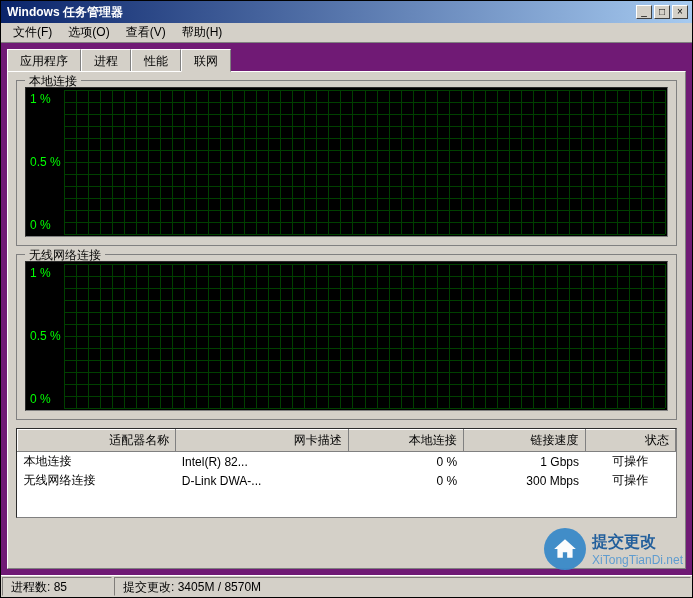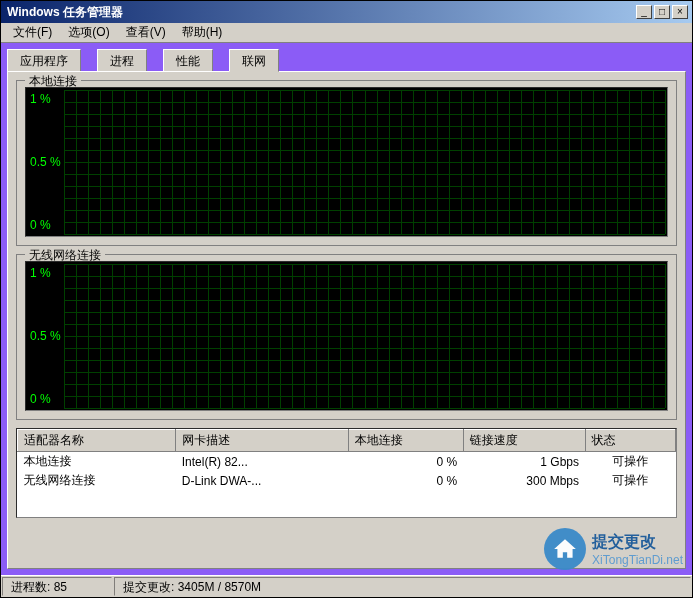--- a/index.html
+++ b/index.html
@@ -1,38 +1,38 @@
 <!DOCTYPE html>
 <html><head>
 <meta charset="utf-8">
 <style>
 * { margin: 0; padding: 0; box-sizing: border-box; font-family: "SimSun", "Microsoft YaHei", sans-serif; font-size: 12px; }
 body { background: #d4d0c8; width: 693px; height: 598px; overflow: hidden; }
-.window { width: 693px; height: 598px; border: 1px solid #000; background: #8b5cf6; display: flex; flex-direction: column; }
+.window { width: 693px; height: 598px; border: 1px solid #000; background: #701a75; display: flex; flex-direction: column; }
 .titlebar { background: linear-gradient(to right, #0a246a, #a6caf0); color: #fff; height: 22px; display: flex; align-items: center; padding: 0 4px; }
 .titlebar-text { flex: 1; font-weight: bold; padding-left: 2px; }
 .titlebar-btns { display: flex; gap: 2px; }
 .tbtn { width: 16px; height: 14px; background: #d4d0c8; border: 1px solid #fff; border-right-color: #404040; border-bottom-color: #404040; font-size: 10px; line-height: 12px; text-align: center; color: #000; font-family: Arial; cursor: pointer; }
 .menubar { height: 20px; background: #d4d0c8; display: flex; align-items: center; padding: 0 4px; border-bottom: 1px solid #808080; }
 .menu-item { padding: 2px 8px; cursor: pointer; }
 .content { flex: 1; padding: 6px; display: flex; flex-direction: column; }
-.tab-strip { display: flex; height: 22px; position: relative; z-index: 2; gap: 16px; }
+.tab-strip { display: flex; height: 22px; position: relative; z-index: 2; }
 .tab { padding: 3px 12px; background: #d4d0c8; border: 1px solid #808080; border-bottom: none; border-top: 1px solid #fff; border-left: 1px solid #fff; margin-right: 0; cursor: pointer; position: relative; }
 .tab.active { background: #d4d0c8; border-bottom: 1px solid #d4d0c8; margin-bottom: -1px; }
 .tab-panel { flex: 1; border: 1px solid #808080; border-top: 1px solid #fff; border-left: 1px solid #fff; padding: 8px; display: flex; flex-direction: column; gap: 8px; background: #d4d0c8; }
 .fieldset { border: 1px solid #808080; padding: 8px; padding-top: 6px; position: relative; }
 .legend { position: absolute; top: -8px; left: 8px; background: #d4d0c8; padding: 0 4px; }
 .graph { background: #000; height: 150px; width: 100%; position: relative; border: 1px inset #808080; }
 .graph-labels { position: absolute; left: 4px; top: 0; bottom: 0; display: flex; flex-direction: column; justify-content: space-between; color: #0f0; font-size: 10px; padding: 4px 0; }
 .graph-grid { position: absolute; left: 38px; right: 2px; top: 2px; bottom: 2px; }
 .gridline-h { position: absolute; left: 0; right: 0; border-top: 1px solid #004000; }
 .gridline-v { position: absolute; top: 0; bottom: 0; border-left: 1px solid #004000; }
 .table-box { border: 1px inset #808080; background: #fff; height: 90px; overflow: auto; }
 .net-table { width: 100%; border-collapse: collapse; }
-.net-table th { background: #d4d0c8; border: 1px solid #808080; border-top: 1px solid #fff; border-left: 1px solid #fff; padding: 2px 6px; font-weight: normal; text-align: left; }
+.net-table th { background: #d4d0c8; border: 1px solid #808080; border-top: 1px solid #fff; border-left: 1px solid #fff; padding: 2px 6px; font-weight: normal; text-align: right; }
 .net-table td { padding: 1px 6px; }
 .net-table td.num { text-align: right; }
 .net-table td.ctr { text-align: center; }
 .statusbar { height: 22px; border-top: 1px solid #fff; display: flex; align-items: center; background: #d4d0c8; }
 .status-cell { border: 1px inset #d4d0c8; padding: 2px 8px; margin: 1px; height: 19px; line-height: 14px; }
 .watermark { position: absolute; bottom: 28px; right: 10px; display: flex; align-items: center; gap: 6px; opacity: 0.95; }
 .wm-badge { width: 42px; height: 42px; background: #3a8ac9; border-radius: 50%; display: flex; align-items: center; justify-content: center; color: #fff; }
 .wm-text { display: flex; flex-direction: column; font-family: "Microsoft YaHei"; }
 .wm-main { font-size: 16px; font-weight: bold; color: #1a5a9a; }
 .wm-sub { font-size: 12px; color: #5a9ad0; }

